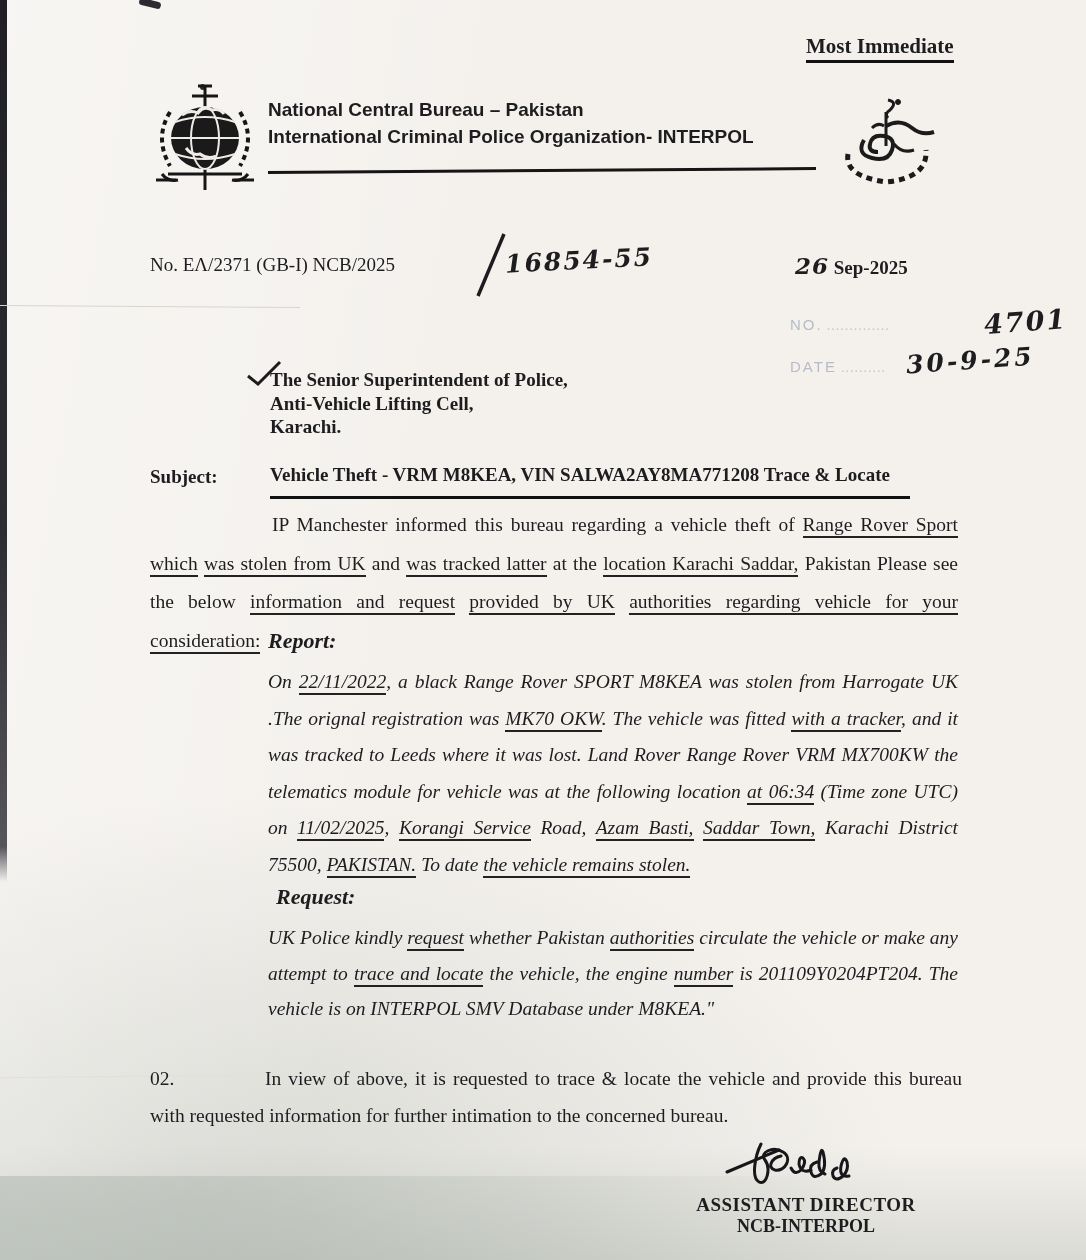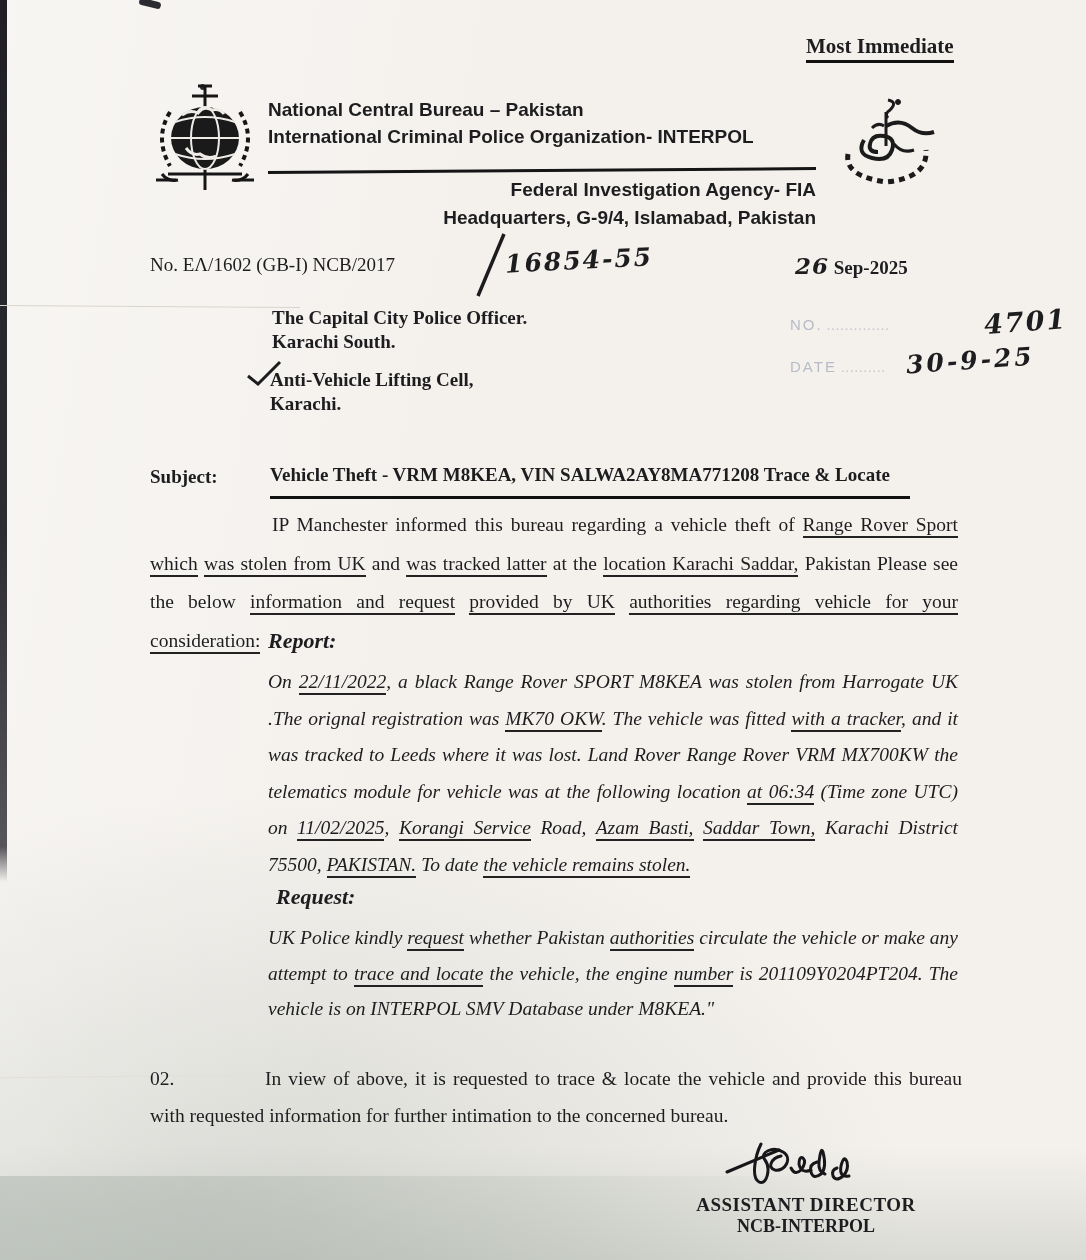--- a/index.html
+++ b/index.html
@@ -106,62 +106,55 @@
         <path d="M92 98 h20"></path>
       </g>
     </svg>
   </div>
 
   <div class="abs lh-text sansb">
     <div>National Central Bureau – Pakistan</div>
     <div>International Criminal Police Organization- INTERPOL</div>
   </div>
   <div class="abs lh-rule"></div>
-  <div class="abs agency sansb">
-    <div>Federal Investigation Agency- FIA</div>
-    <div>Headquarters, G-9/4, Islamabad, Pakistan</div>
-  </div>
 
   <div class="abs" style="left:828px;top:92px;">
     <svg width="118" height="104" viewBox="0 0 118 104">
       <g stroke="#1b1b1b" fill="none">
         <path d="M20 62 Q16 84 58 90 Q100 86 98 58" stroke-width="5" stroke-dasharray="6 5"></path>
         <path d="M60 8 q10 2 2 10 q-6 4 -2 8" stroke-width="3"></path>
         <circle cx="70" cy="10" r="2.5" fill="#1b1b1b"></circle>
         <path d="M58 20 v34" stroke-width="3"></path>
         <path d="M36 48 q-8 14 8 18 q16 4 20 -8 q4 -12 -8 -14 q-12 -2 -14 8 q-2 8 8 8" stroke-width="4"></path>
         <path d="M58 34 q14 -8 26 2 q10 8 22 4" stroke-width="4"></path>
         <path d="M66 52 q8 10 20 6" stroke-width="3"></path>
         <path d="M44 36 q6 -6 12 -2" stroke-width="3"></path>
       </g>
     </svg>
   </div>
 
-  <div class="abs ref-printed">No. EΛ/1602 (GB-I) NCB/2017</div>
+  <div class="abs ref-printed">No. EΛ/2371 (GB-I) NCB/2025</div>
   <div class="abs" style="left:472px;top:232px;">
     <svg width="34" height="66" viewBox="0 0 34 66">
         <path d="M32 2 L6 64" stroke="#1c1c1e" stroke-width="3.5" fill="none"></path>
       </svg>
   </div>
   <div class="abs ref-hand hand">16854-55</div>
   <div class="abs ref-date">
     <span class="hand">26</span>
     <span class="b">Sep-2025</span>
   </div>
 
-  <div class="abs addr1">
-    <div>The Capital City Police Officer.</div>
-    <div>Karachi South.</div>
-  </div>
   <div class="abs" style="left:246px;top:360px;">
     <svg width="36" height="26" viewBox="0 0 36 26">
         <path d="M2 16 L12 24 L34 2" stroke="#1c1c1e" stroke-width="3" fill="none"></path>
       </svg>
   </div>
   <div class="abs addr2">
+    <div>The Senior Superintendent of Police,</div>
     <div>Anti-Vehicle Lifting Cell,</div>
     <div>Karachi.</div>
   </div>
 
   <div class="abs stamp">
     <div class="stamp-no">
       <span class="faint">NO.</span>
       <span class="dots">..............</span>
     </div>
     <div class="stamp-no-val hand">4701</div>

